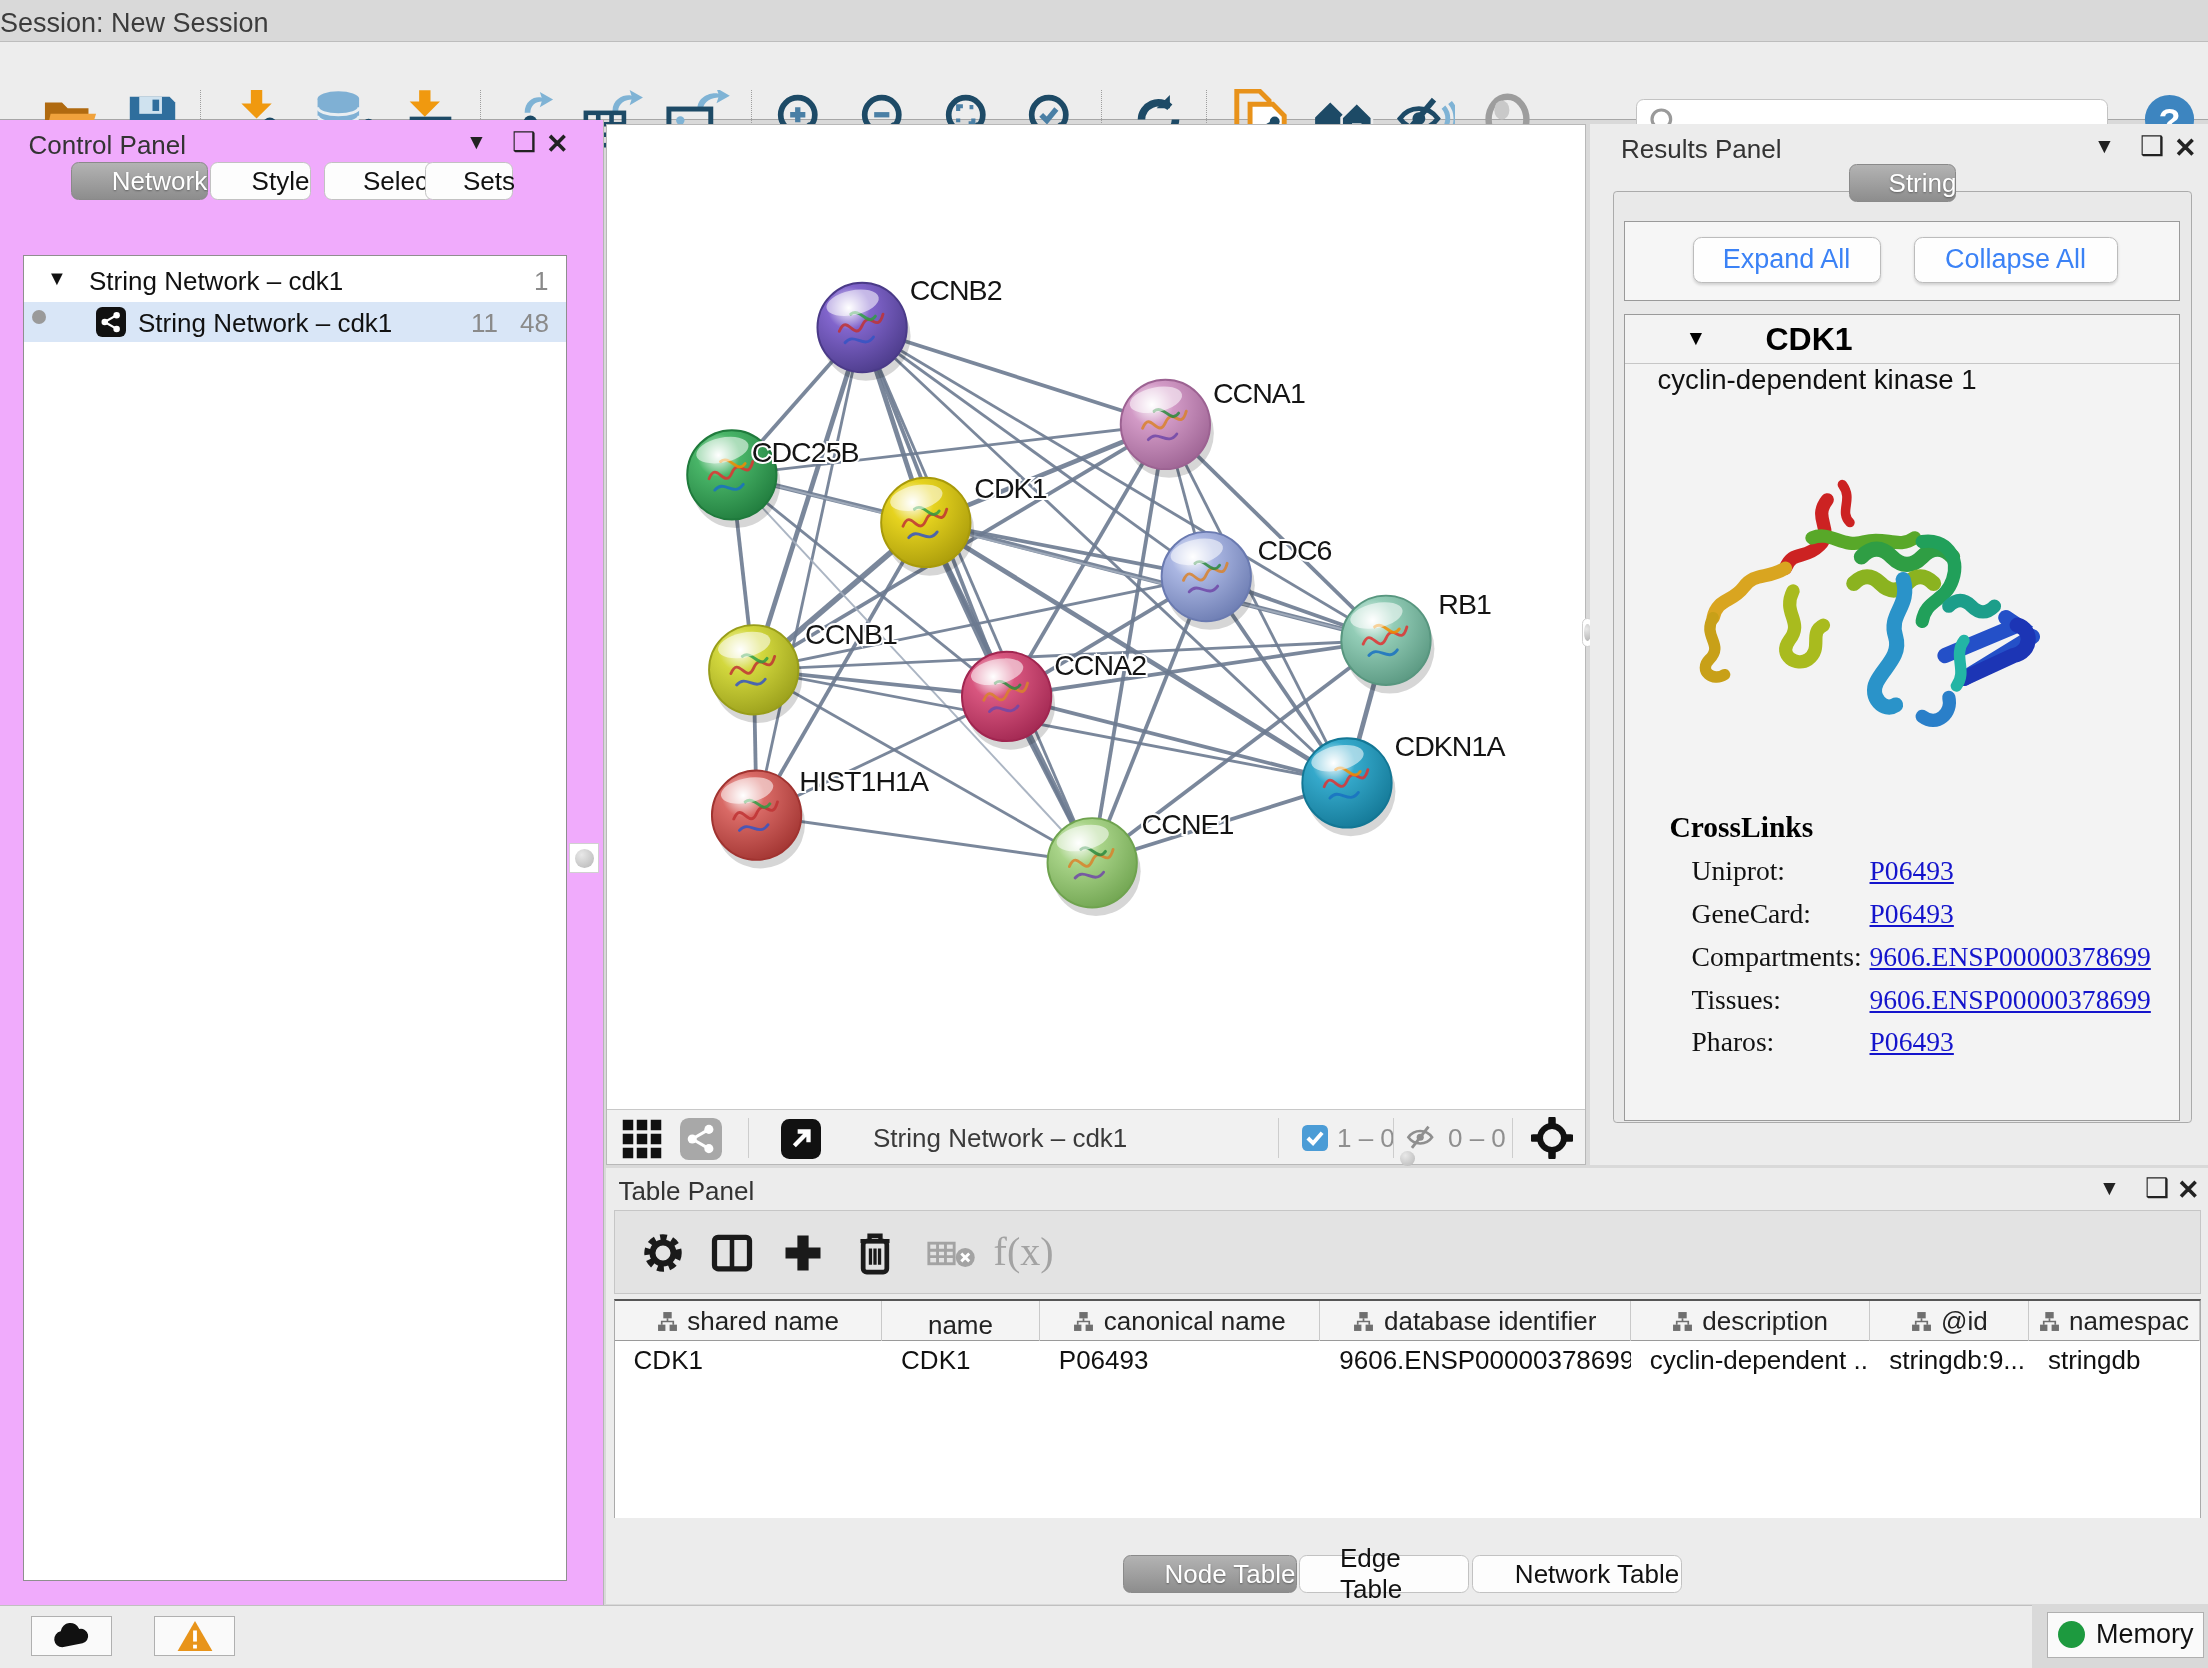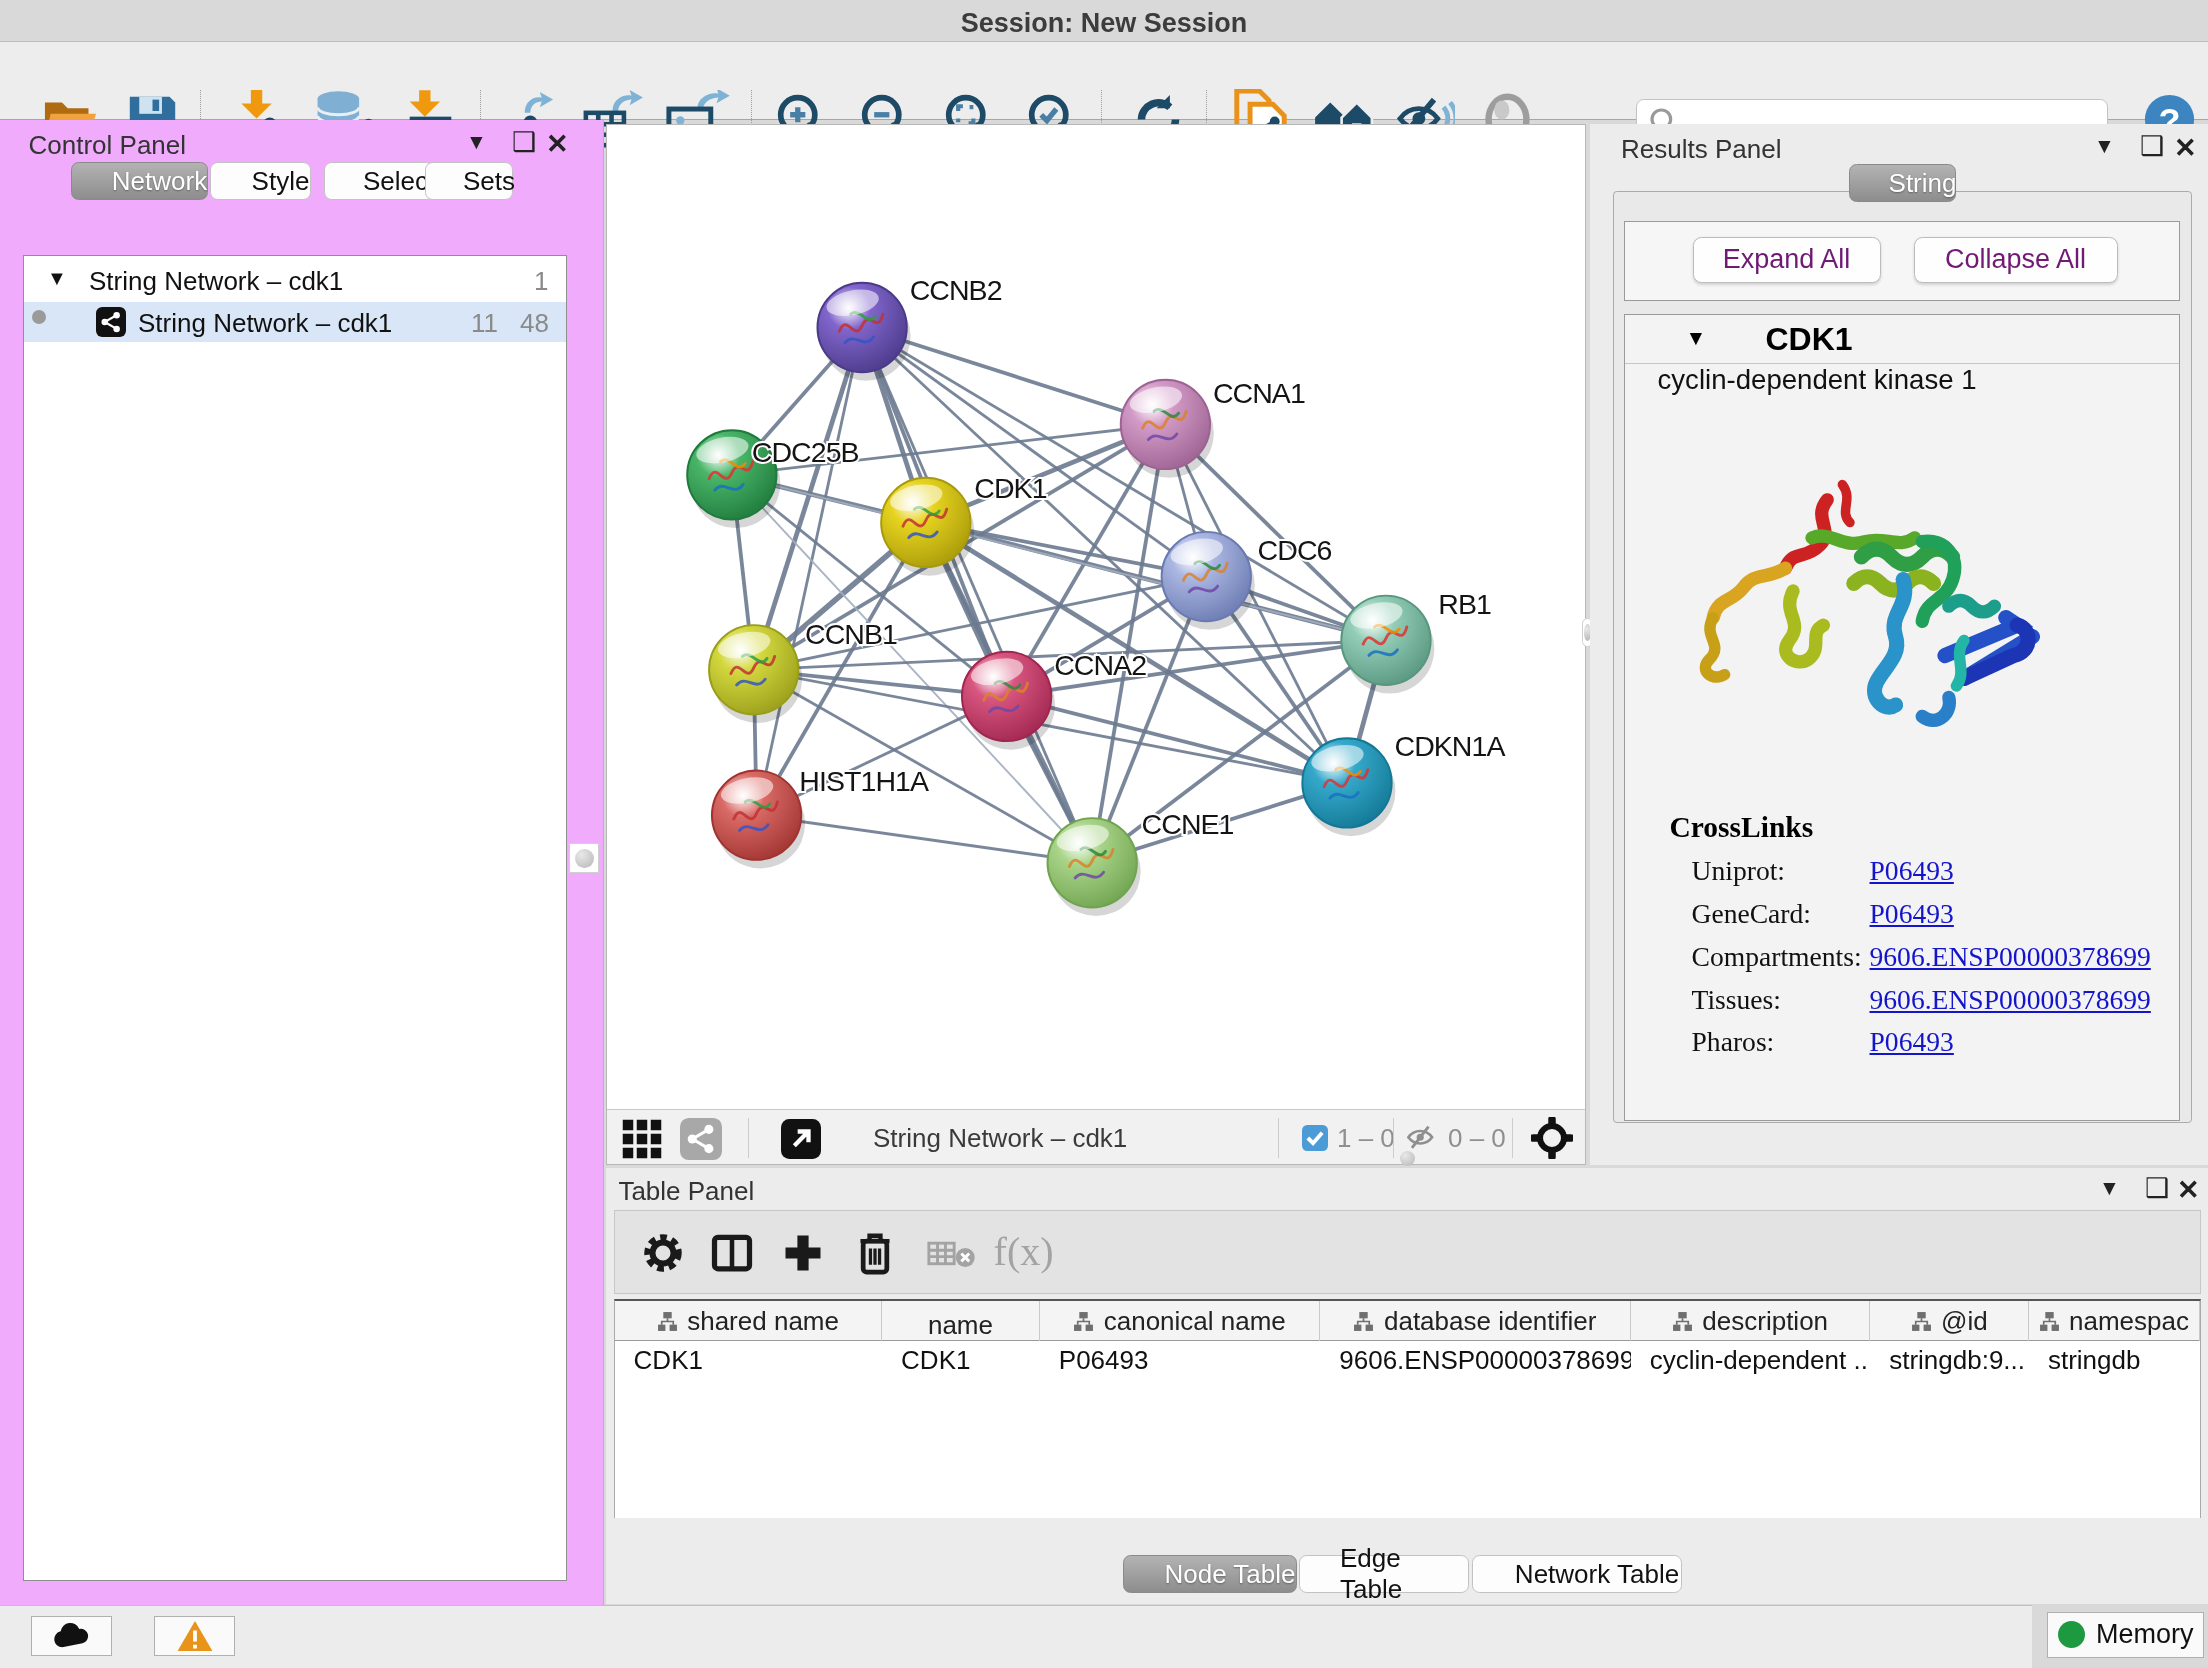--- a/index.html
+++ b/index.html
@@ -3,21 +3,21 @@
 <meta charset="utf-8">
 <style>
   * { margin:0; padding:0; box-sizing:border-box; }
   html,body { width:2208px; height:1668px; overflow:hidden; background:#d9d9d9;
               font-family:"Liberation Sans", sans-serif; }
   .abs { position:absolute; }
 
   
   #titlebar { left:0; top:0; width:2208px; height:42px;
 : linear-gradient(#e9e9e9,#dcdcdc); border-bottom:1px solid #bdbdbd; }
-  #win-title { width:100%; text-align:center; top:7.6px; font-size:27px; font-weight:700; color:#3c3c3c; }
+  #win-title { width:100%; text-align:left; top:7.6px; font-size:27px; font-weight:400; color:#3c3c3c; }
 
   
   #toolbar { left:0; top:42px; width:2208px; height:78px; background:#ededed;
              border-bottom:1.9px solid #a6a6a6; }
   .tbicon { position:absolute; top:46px; height:63px; display:flex; align-items:center;
             justify-content:center; }
   .tbsep { position:absolute; top:48px; height:59px; border-left:1.9px dotted #9e9e9e; width:0; }
   #search-box { left:1636px; top:57px; width:472px; height:46px; background:#fff;
                 border:1.9px solid #c3c3c3; border-radius:7.6px; display:flex; align-items:center; }
   #search-box input { border:none; outline:none; font-size:25px; width:399px; background:transparent; }
@@ -51,21 +51,21 @@
   .ns-txt { position:absolute; font-size:26px; color:#3a3a3a; top:13.3px; }
   .ns-gray { color:#8f8f8f; }
 
   
   #results-panel { left:1590px; top:124px; width:618px; height:1041px; background:#ececec; }
   #rp-container { position:absolute; left:23px; top:67px; width:579px; height:932px;
                   background:#e9e9e9; border:1.9px solid #ababab; border-radius:3.8px; }
   #rp-box1 { position:absolute; left:9.5px; top:28.5px; width:556px; height:80px;
              background:#f6f6f6; border:1.9px solid #9a9a9a; }
   .rp-btn { position:absolute; top:15px; height:46px; background:#fefefe; border:1.9px solid #bcbcbc;
-            border-radius:8.6px; font-size:27px; color:#701a75; display:flex; align-items:center;
+            border-radius:8.6px; font-size:27px; color:#3b82f6; display:flex; align-items:center;
             justify-content:center; box-shadow:0 1.9px 2.9px rgba(0,0,0,.15); }
   #rp-box2 { position:absolute; left:9.5px; top:122px; width:556px; height:807px;
              background:#f3f3f3; border:1.9px solid #9a9a9a; }
   #rp-sec-head { position:absolute; left:0; top:0; width:100%; height:49px;
                  border-bottom:1.9px solid #c6c6c6; }
   #rp-desc { position:absolute; left:33px; top:49px; font-size:27.6px; color:#111; }
   .xl-head { position:absolute; font-family:"Liberation Serif", serif; font-weight:bold;
              font-size:29.5px; color:#000; }
   .xl-row { position:absolute; left:0; width:100%; height:38px;
             font-family:"Liberation Serif", serif; font-size:27.6px; }

